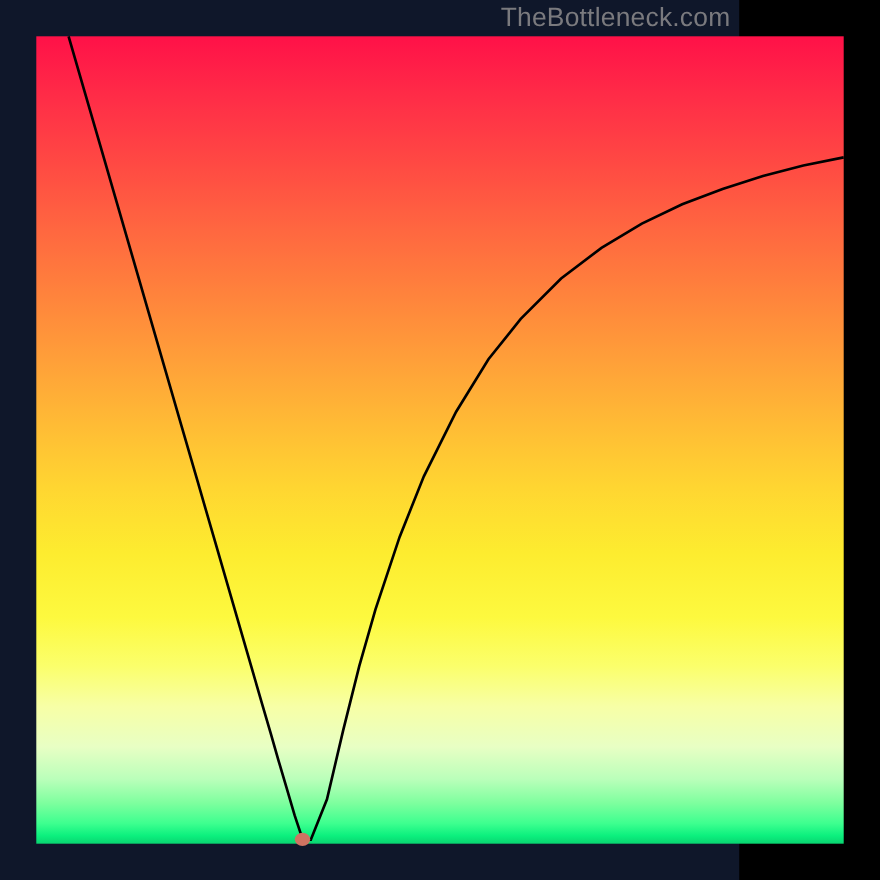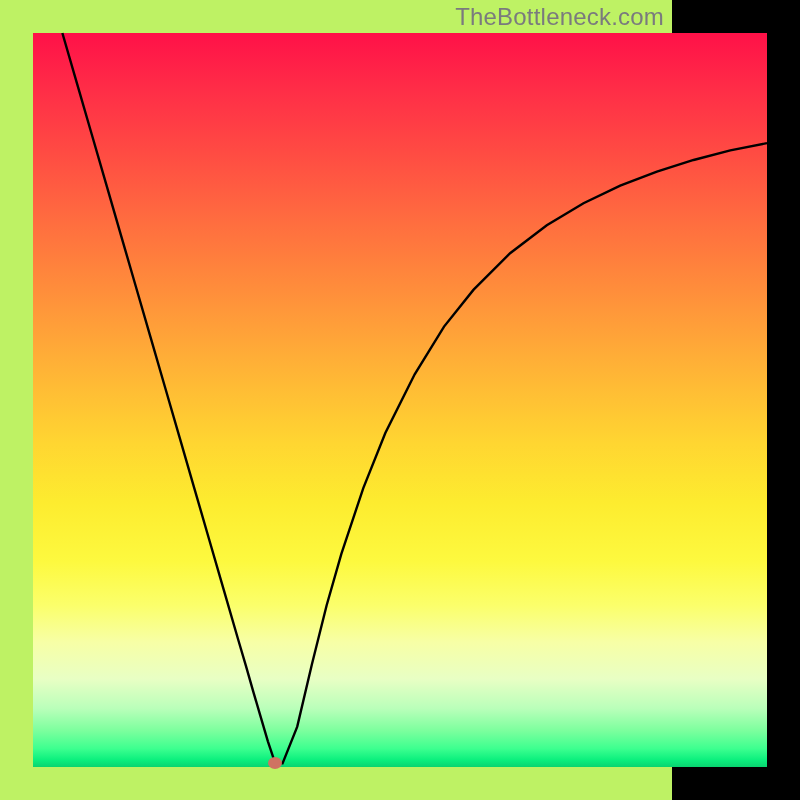--- a/index.html
+++ b/index.html
@@ -8,21 +8,21 @@
     width: 800px;
     height: 800px;
     overflow: hidden;
     background: #000;
     font-family: Arial, Helvetica, sans-serif;
   }
   .frame {
     position: relative;
     width: 672px;
     height: 800px;
-    background: #bef264;
+    background: #0f172a;
   }
   .plot-area {
     position: absolute;
     left: 33px;
     top: 33px;
     width: 734px;
     height: 734px;
     
     background: linear-gradient(to bottom,
       #ff1148 0%,

